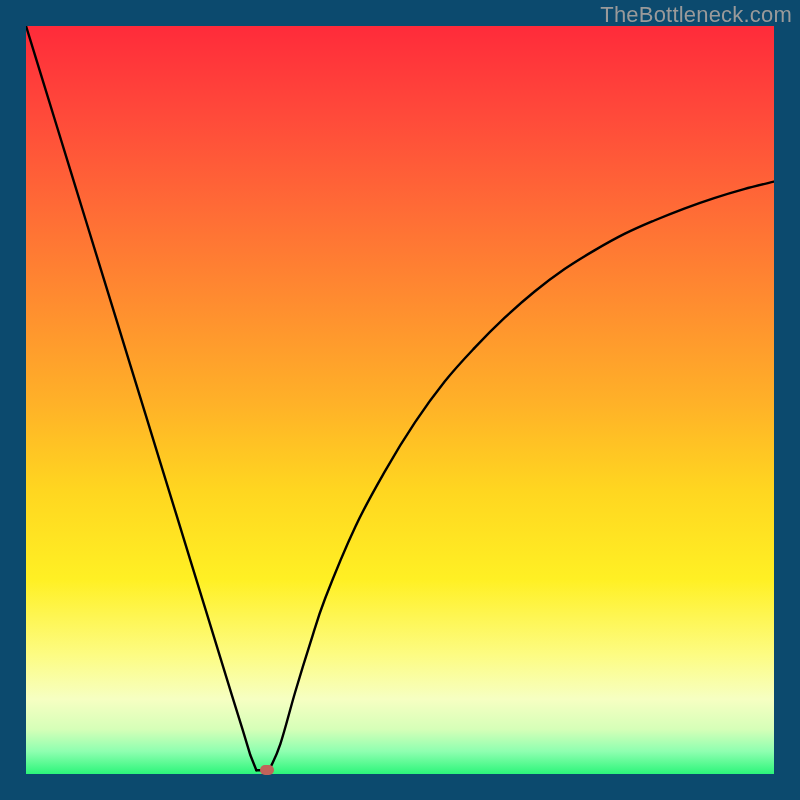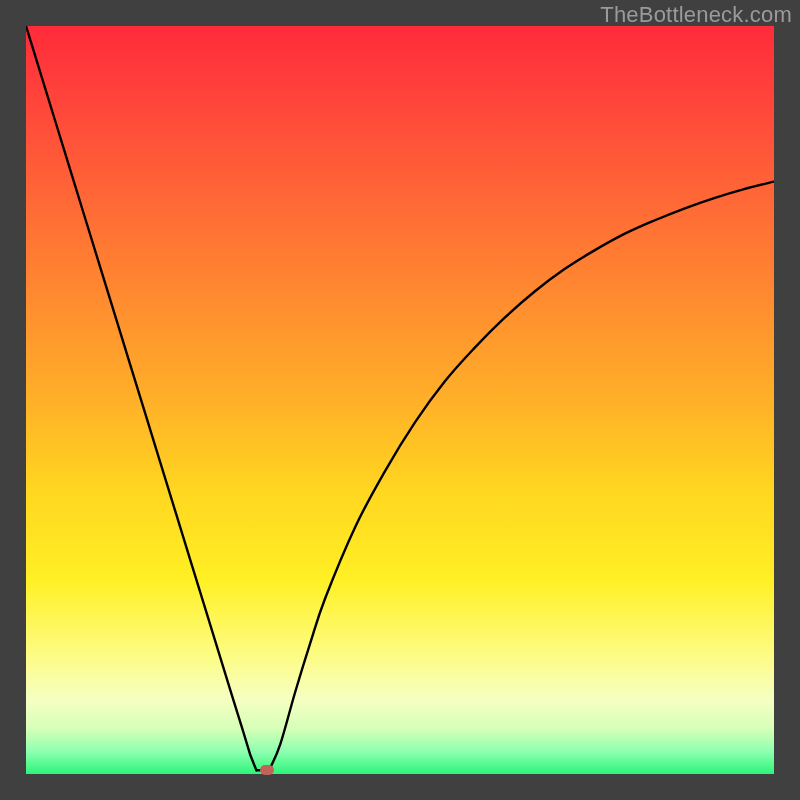--- a/index.html
+++ b/index.html
@@ -10,21 +10,21 @@
     background: #000;
     overflow: hidden;
     font-family: Arial, Helvetica, sans-serif;
   }
   .frame {
     position: absolute;
     top: 0;
     left: 0;
     width: 800px;
     height: 800px;
-    background: #404040;
+    background: #0c4a6e;
   }
   .plot-area {
     position: absolute;
     top: 26px;
     left: 26px;
     width: 748px;
     height: 748px;
     background: linear-gradient(
       to bottom,
       #ff2b3a 0%,

